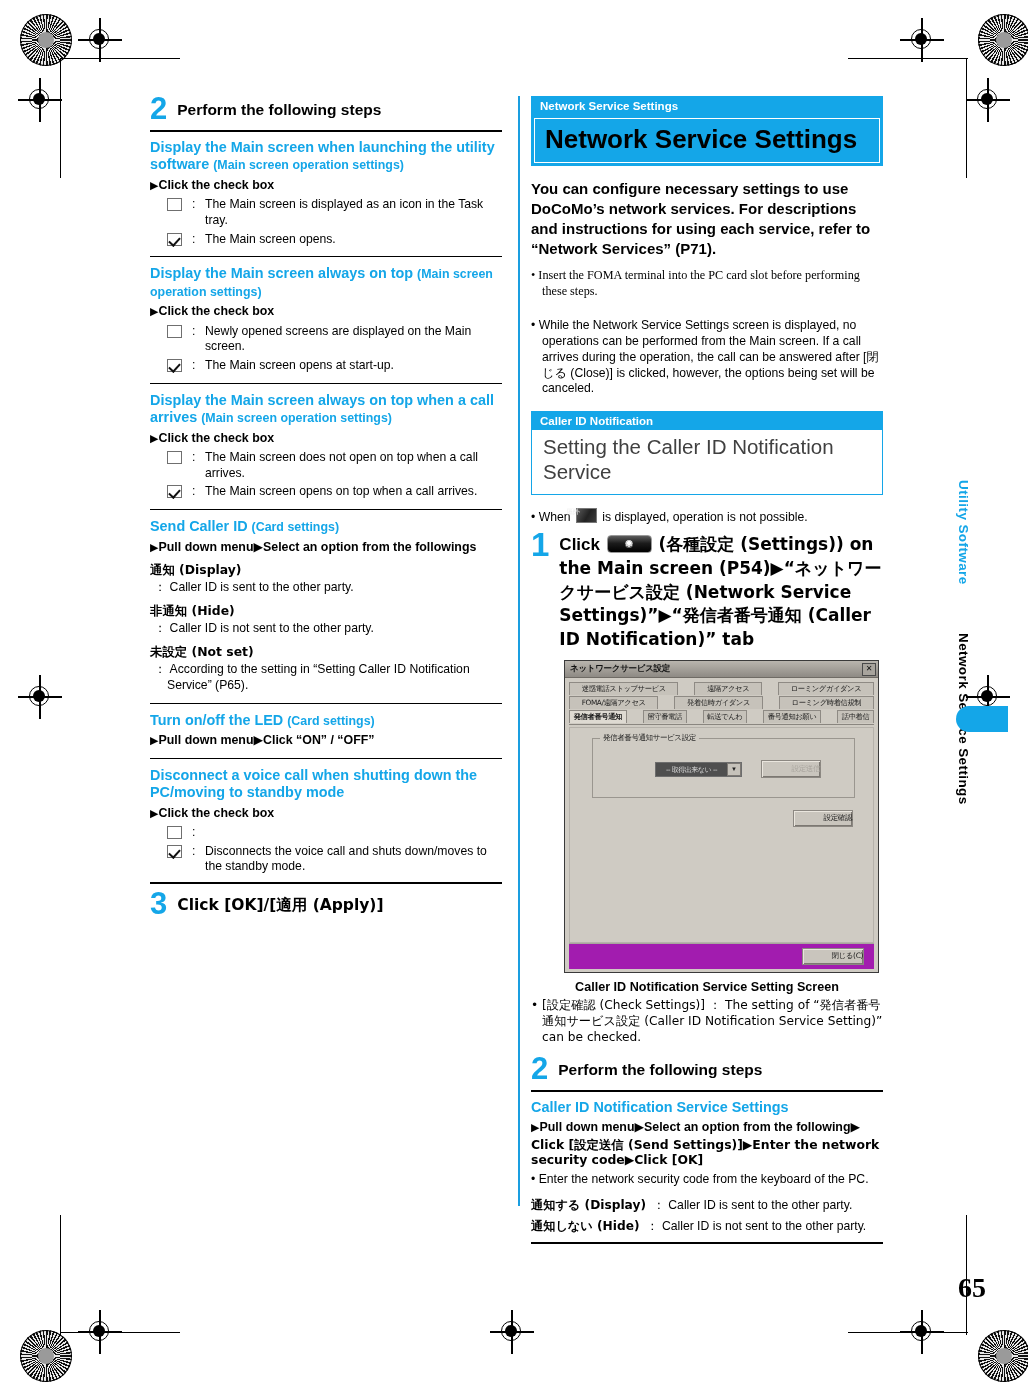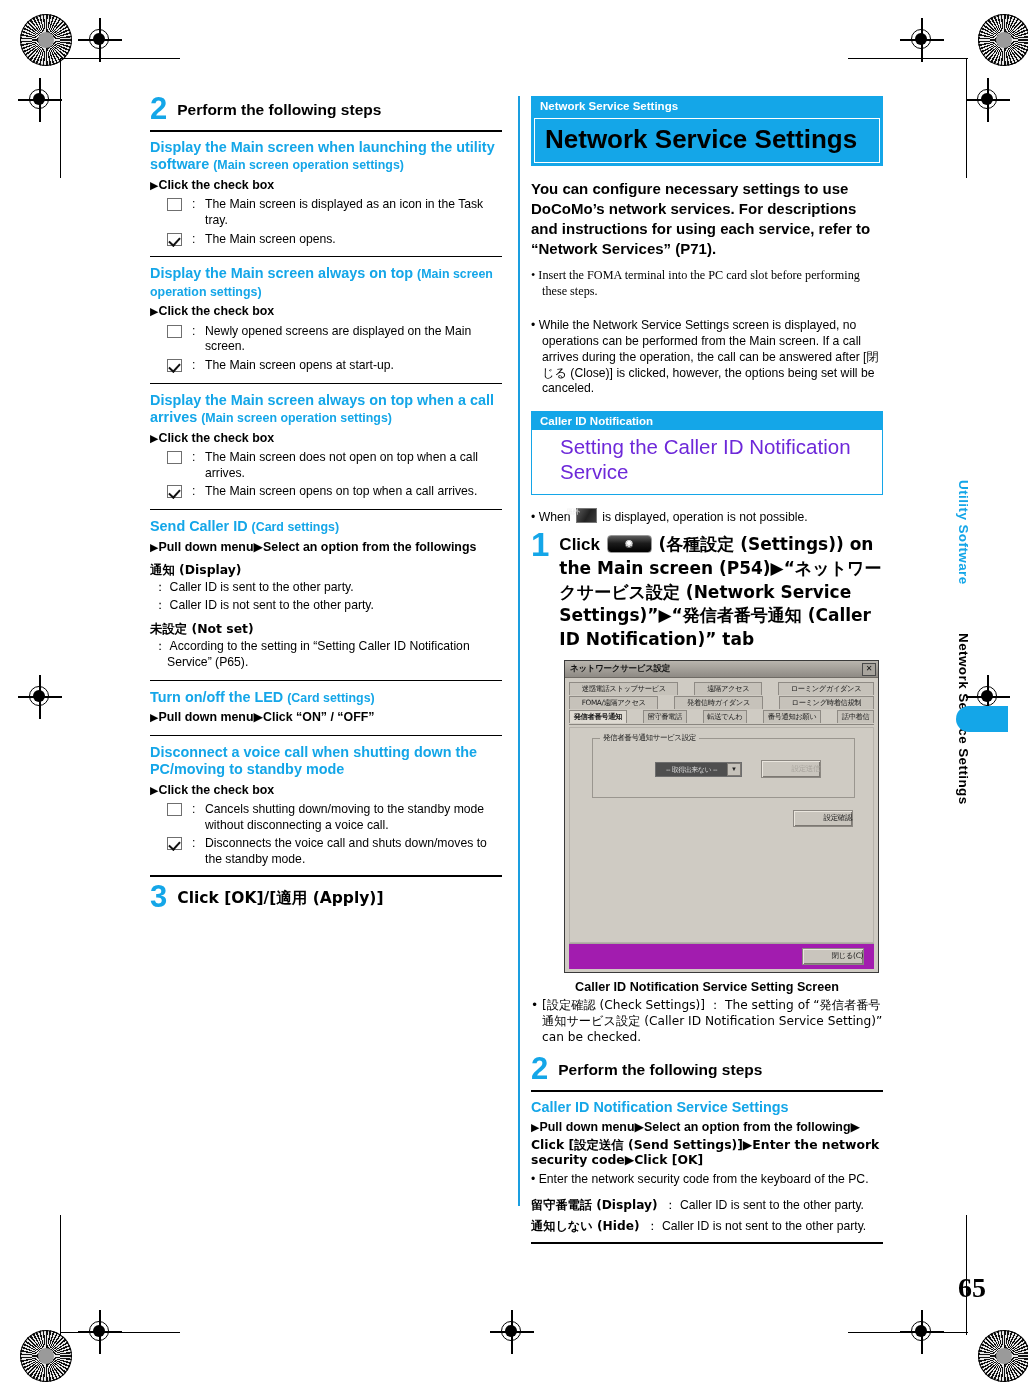--- a/index.html
+++ b/index.html
@@ -55,21 +55,21 @@
   .deflabel{font-size:12.4px;font-weight:bold;margin:7px 0 1px 0;}
   .defbody{font-size:12.2px;line-height:1.3;margin:0 0 2px 0;padding-left:17px;text-indent:-13px;}
   .bullet{font-size:12.2px;line-height:1.3;margin:2px 0;padding-left:11px;text-indent:-11px;}
 
   
   .titleblock{margin:0 0 13px 0;}
   .titleblock .eyebrow{background:#14a6e8;color:#fff;font-size:11.5px;font-weight:bold;padding:4px 9px 3px 9px;}
   .titleblock .big{background:#14a6e8;padding:3px;}
   .titleblock .big .inner{border:1.6px solid #fff;color:#000;font-size:26px;font-weight:bold;padding:6px 10px 8px 10px;line-height:1.12;}
   .titleblock.plain .big{background:#fff;padding:0;}
-  .titleblock.plain .big .inner{border:1.6px solid #14a6e8;border-top:none;color:#6d28d9;font-size:20.5px;font-weight:normal;padding:5px 10px 9px 28px;line-height:1.2;}
+  .titleblock.plain .big .inner{border:1.6px solid #14a6e8;border-top:none;color:#404040;font-size:20.5px;font-weight:normal;padding:5px 10px 9px 11px;line-height:1.2;}
 
   .lead{font-size:15px;font-weight:bold;line-height:1.32;margin:0 0 10px 0;}
 
   .step1 .num{font-size:33px;}
   .step1 .txt{font-size:17px;font-weight:bold;line-height:1.33;padding-top:2px;}
 
   .icon-settings{display:inline-block;width:43px;height:16px;vertical-align:-3px;border-radius:4px;
     background:linear-gradient(180deg,#5d5d5d 0%,#1c1c1c 45%,#000 100%);
     border:1px solid #9a9a9a;position:relative;margin:0 2px;}
   .icon-settings::after{content:"";position:absolute;left:50%;top:50%;width:8px;height:8px;margin:-4px 0 0 -4px;border-radius:50%;
@@ -248,40 +248,40 @@
     <hr class="rule-thin">
 
     <h3 class="blue">
       <span>Send Caller ID</span>
       <span class="sub">(Card settings)</span>
     </h3>
     <div class="arrowline"><span class="ar">▶</span><span>Pull down menu▶Select an option from the followings</span></div>
 
     <div class="deflabel jp">通知 (Display)</div>
     <div class="defbody">：&nbsp;<span>Caller ID is sent to the other party.</span></div>
+    <div class="deflabel jp">非通知 (Hide)</div>
     <div class="defbody">：&nbsp;<span>Caller ID is not sent to the other party.</span></div>
     <div class="deflabel jp">未設定 (Not set)</div>
     <div class="defbody">：&nbsp;<span>According to the setting in “Setting Caller ID Notification Service” (P65).</span></div>
     <hr class="rule-thin">
 
     <h3 class="blue">
       <span>Turn on/off the LED</span>
       <span class="sub">(Card settings)</span>
     </h3>
     <div class="arrowline"><span class="ar">▶</span><span>Pull down menu▶Click “ON” / “OFF”</span></div>
     <hr class="rule-thin">
 
     <h3 class="blue">
       <span>Disconnect a voice call when shutting down the PC/moving to standby mode</span>
     </h3>
     <div class="arrowline"><span class="ar">▶</span><span>Click the check box</span></div>
     <div class="cbrow">
       <div class="box"></div>
       <div class="colon">:</div>
-      <div class="ctext">Cancels shutting down/moving to the standby mode without disconnecting a voice call.</div>
     </div>
     <div class="cbrow">
       <div class="box checked"></div>
       <div class="colon">:</div>
       <div class="ctext">Disconnects the voice call and shuts down/moves to the standby mode.</div>
     </div>
     <hr class="rule">
 
     <div class="step">
       <div class="num">3</div>
@@ -377,21 +377,21 @@
 
     <h3 class="blue">
       <span>Caller ID Notification Service Settings</span>
     </h3>
     <div class="arrowline"><span class="ar">▶</span><span>Pull down menu▶Select an option from the following▶</span></div>
     <div class="arrowline jp" style="margin-top:-3px;">Click [設定送信 (Send Settings)]▶Enter the network security code▶Click [OK]</div>
     <div class="bullet" style="margin-bottom:10px;">•&nbsp;<span>Enter the network security code from the keyboard of the PC.</span></div>
 
     <div class="cbrow" style="margin:6px 0;">
       <div class="ctext">
-        <b class="jp">留守番電話 (Display)</b>
+        <b class="jp">通知する (Display)</b>
         &nbsp;：&nbsp;<span>Caller ID is sent to the other party.</span>
       </div>
     </div>
     <div class="cbrow" style="margin:6px 0;">
       <div class="ctext">
         <b class="jp">通知しない (Hide)</b>
         &nbsp;：&nbsp;<span>Caller ID is not sent to the other party.</span>
       </div>
     </div>
     <hr class="rule">

